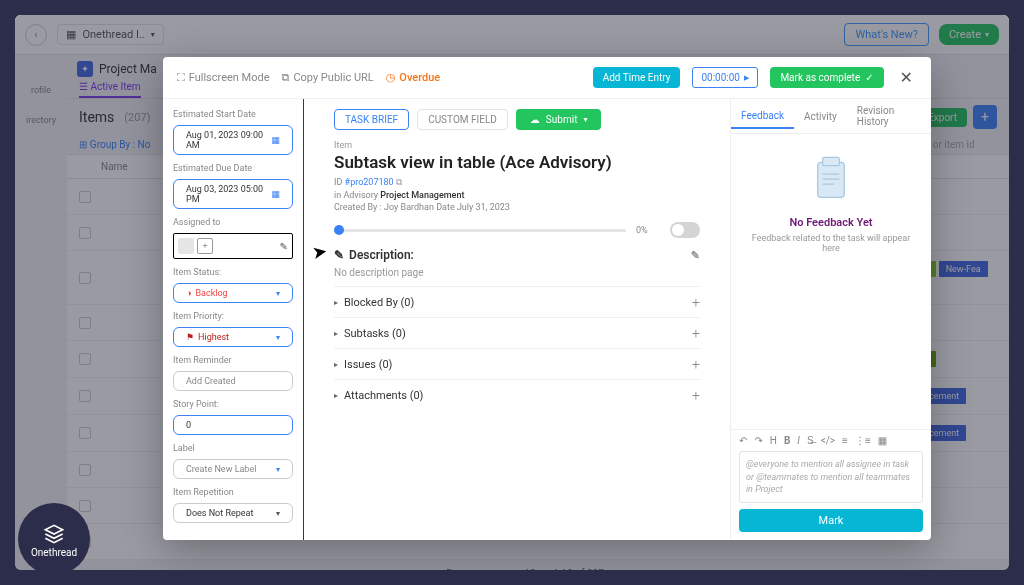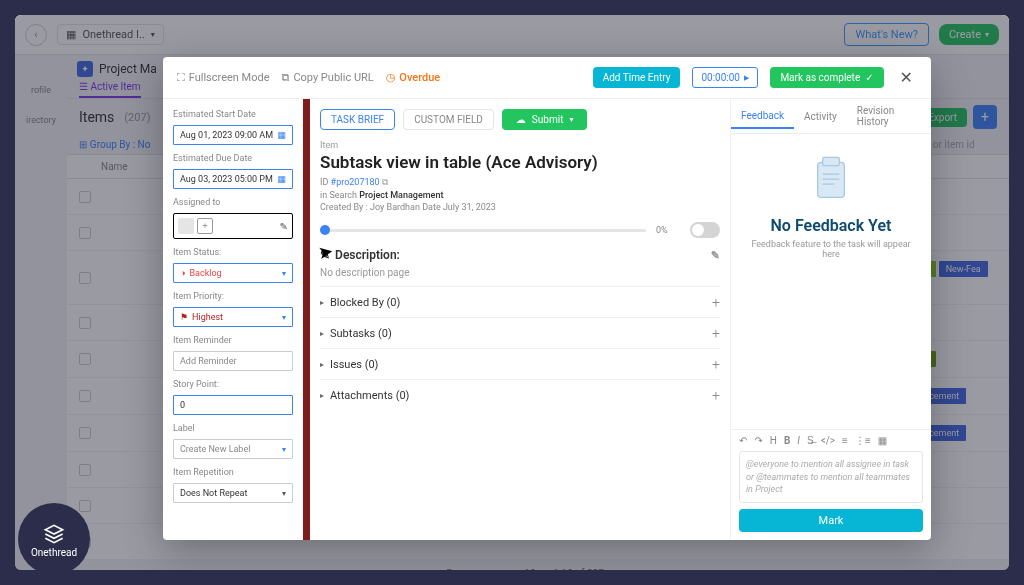--- a/index.html
+++ b/index.html
@@ -50,31 +50,31 @@
 .top-action { display:flex;align-items:center;gap:4px;cursor:pointer; }
 .overdue { color:#f97316;font-weight:500; }
 .mt-spacer { flex:1; }
 .add-time { background:#06b6d4;color:#fff;padding:5px 10px;border-radius:4px;font-size:10px;border:none; }
 .timer-chip { border:1px solid #3b82f6;color:#3b82f6;padding:4px 8px;border-radius:3px;font-size:10px;display:flex;align-items:center;gap:4px; }
 .complete-btn { background:#22c55e;color:#fff;padding:5px 10px;border-radius:4px;font-size:10px;display:flex;align-items:center;gap:5px;border:none; }
 .close-x { font-size:16px;color:#555;cursor:pointer;padding:0 4px; }
 .modal-body { flex:1;display:flex;overflow:hidden; }
 .left-pane { width:140px;padding:8px 10px;display:flex;flex-direction:column;gap:6px;font-size:10px;color:#666;overflow-y:auto; }
 .fld-label { font-size:9px;color:#888;margin-top:2px; }
-.fld-input { border:1px solid #3b82f6;border-radius:1px;padding:4px 6px;font-size:9px;color:#333;display:flex;align-items:center;justify-content:space-between;background:#fff; }
+.fld-input { border:1px solid #3b82f6;border-radius:6px;padding:4px 12px;font-size:9px;color:#333;display:flex;align-items:center;justify-content:space-between;background:#fff; }
 .fld-input.plain { border-color:#ccc;color:#888; }
 .assigned-box { border:1.5px solid #000;border-radius:2px;padding:3px 4px;display:flex;align-items:center;gap:4px;justify-content:space-between;min-height:26px; }
 .assigned-avatars { display:flex;gap:3px; }
 .av-sq { width:16px;height:16px;background:#e5e5e5;border-radius:2px; }
 .av-outline { width:16px;height:16px;border:1px solid #999;border-radius:2px;display:flex;align-items:center;justify-content:center;font-size:9px;color:#999; }
 .pencil-sm { font-size:10px;color:#555; }
 .status-val { color:#ef4444;display:flex;align-items:center;gap:4px; }
 .priority-val { color:#b91c1c;display:flex;align-items:center;gap:4px; }
 .select-arrow { color:#3b82f6;font-size:8px; }
-.center-pane { flex:1;padding:10px 10px;overflow-y:auto;border-left:7px solid #7f1d1d;border-right:1px solid #f0f0f0;position:relative; }
+.center-pane { flex:1;padding:10px 30px;overflow-y:auto;border-left:1px solid #7f1d1d;border-right:1px solid #f0f0f0;position:relative; }
 .tab-pills { display:flex;gap:8px;align-items:center;margin-bottom:10px; }
 .pill { border:1px solid #e4e4e4;padding:4px 10px;border-radius:4px;font-size:10px;color:#888;background:#fff; }
 .pill.active { border-color:#3b82f6;color:#3b82f6; }
 .submit-btn { background:#22c55e;color:#fff;padding:5px 14px;border-radius:4px;font-size:10px;display:flex;align-items:center;gap:6px;border:none; }
 .item-label { font-size:9px;color:#999; }
 .item-title { font-size:17px;font-weight:600;color:#222;margin:2px 0 5px; }
 .meta-line { font-size:9px;color:#888;margin-bottom:2px; }
 .meta-link { color:#3b82f6; }
 .meta-bold { color:#333;font-weight:500; }
 .slider-row { display:flex;align-items:center;gap:10px;margin:10px 0; }
@@ -89,21 +89,21 @@
 .exp-row { display:flex;align-items:center;font-size:11px;color:#333;padding:7px 0;border-top:1px solid #f0f0f0; }
 .exp-arrow { font-size:8px;color:#666;margin-right:6px; }
 .exp-plus { margin-left:auto;color:#888;font-size:14px;font-weight:300; }
 .cursor-img { position:absolute;top:142px;left:8px;font-size:18px;color:#000;transform:rotate(-10deg); }
 .right-pane { width:200px;display:flex;flex-direction:column; }
 .right-tabs { display:flex;font-size:10px;border-bottom:1px solid #eee;align-items:center; }
 .rtab { padding:6px 10px;color:#888;cursor:pointer; }
 .rtab.active { color:#3b82f6;border-bottom:2px solid #3b82f6; }
 .feedback-empty { flex:1;display:flex;flex-direction:column;align-items:center;padding:20px 14px;text-align:center; }
 .empty-illus { width:50px;height:50px;margin-bottom:12px; }
-.empty-title { font-size:16px;font-weight:600;color:#0c4a6e;margin-bottom:4px; }
+.empty-title { font-size:11px;font-weight:600;color:#701a75;margin-bottom:4px; }
 .empty-sub { font-size:9px;color:#999; }
 .editor-toolbar { display:flex;gap:7px;padding:5px 8px;border-top:1px solid #eee;font-size:10px;color:#888;align-items:center; }
 .compose-box { margin:0 8px;border:1px solid #e4e4e4;border-radius:3px;padding:6px;font-size:9px;color:#aaa;font-style:italic;min-height:34px;line-height:1.4; }
 .send-btn { margin:6px 8px 8px;background:#06b6d4;color:#fff;text-align:center;padding:5px;border-radius:4px;font-size:11px;border:none; }
 .cal-ic { color:#3b82f6;font-size:9px; }
 </style>
 </head>
 <body>
 
 <div class="frame">
@@ -280,21 +280,21 @@
           </div>
         <div class="fld-label">Item Priority:</div>
         <div class="fld-input">
             <span class="priority-val">
               <span>⚑</span>
               <span>Highest</span>
             </span>
             <span class="select-arrow">▾</span>
           </div>
         <div class="fld-label">Item Reminder</div>
-        <div class="fld-input plain">Add Reminder</div>
+        <div class="fld-input plain">Add Created</div>
         <div class="fld-label">Story Point:</div>
         <div class="fld-input">0</div>
         <div class="fld-label">Label</div>
         <div class="fld-input plain">
             <span>Create New Label</span>
             <span class="select-arrow">▾</span>
           </div>
         <div class="fld-label">Item Repetition</div>
         <div class="fld-input" style="border-color:#ccc;color:#333;">
             <span>Does Not Repeat</span>
@@ -308,21 +308,21 @@
           <div class="pill">CUSTOM FIELD</div>
           <button class="submit-btn">
               <span>☁</span>
               <span>Submit</span>
               <span style="font-size:8px;">▾</span>
             </button>
         </div>
         <div class="item-label">Item</div>
         <div class="item-title">Subtask view in table (Ace Advisory)</div>
         <div class="meta-line"><span>ID</span> <span class="meta-link">#pro207180</span> <span style="color:#999;">⧉</span></div>
-        <div class="meta-line"><span>in Search</span> <span class="meta-bold">Project Management</span></div>
+        <div class="meta-line"><span>in Advisory</span> <span class="meta-bold">Project Management</span></div>
         <div class="meta-line">Created By : Joy Bardhan  Date July 31, 2023</div>
         <div class="slider-row">
           <div class="slider-track">
               <div class="slider-dot"></div>
             </div>
           <span class="pct">0%</span>
           <div class="toggle">
               <div class="toggle-knob"></div>
             </div>
         </div>
@@ -363,21 +363,21 @@
         </div>
         <div class="feedback-empty">
           <svg class="empty-illus" viewBox="0 0 60 60">
               <rect x="14" y="10" width="32" height="42" rx="4" fill="#d9e8f5" stroke="#a8c8e0" stroke-width="1.5"></rect>
               <rect x="20" y="4" width="20" height="10" rx="2" fill="#d9e8f5" stroke="#a8c8e0" stroke-width="1.5"></rect>
               <line x1="20" y1="24" x2="40" y2="24" stroke="#a8c8e0" stroke-width="1.5"></line>
               <line x1="20" y1="30" x2="40" y2="30" stroke="#a8c8e0" stroke-width="1.5"></line>
               <line x1="20" y1="36" x2="34" y2="36" stroke="#a8c8e0" stroke-width="1.5"></line>
             </svg>
           <div class="empty-title">No Feedback Yet</div>
-          <div class="empty-sub">Feedback feature to the task will appear here</div>
+          <div class="empty-sub">Feedback related to the task will appear here</div>
         </div>
         <div class="editor-toolbar">
           <span>↶</span>
           <span>↷</span>
           <span>H</span>
           <span><b>B</b></span>
           <span><i>I</i></span>
           <span>S̶</span>
           <span>&lt;/&gt;</span>
           <span>≡</span>

